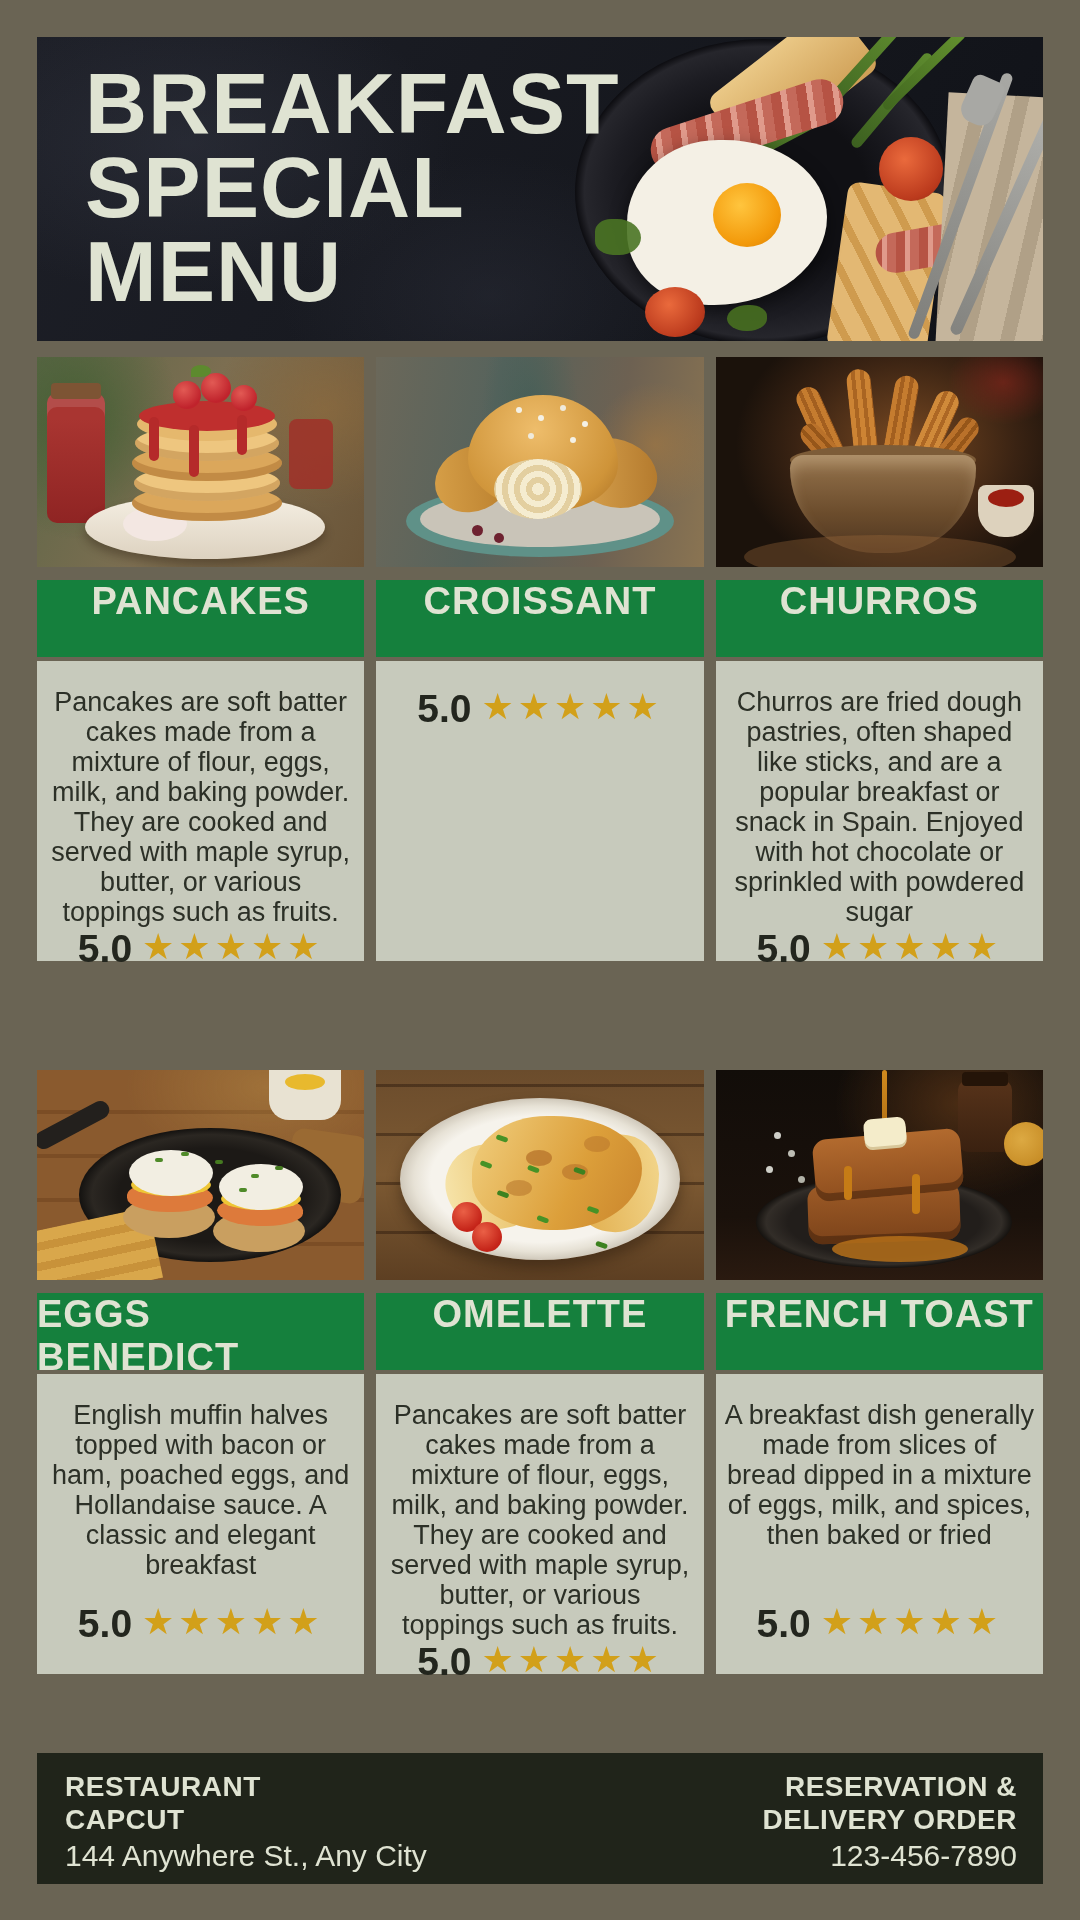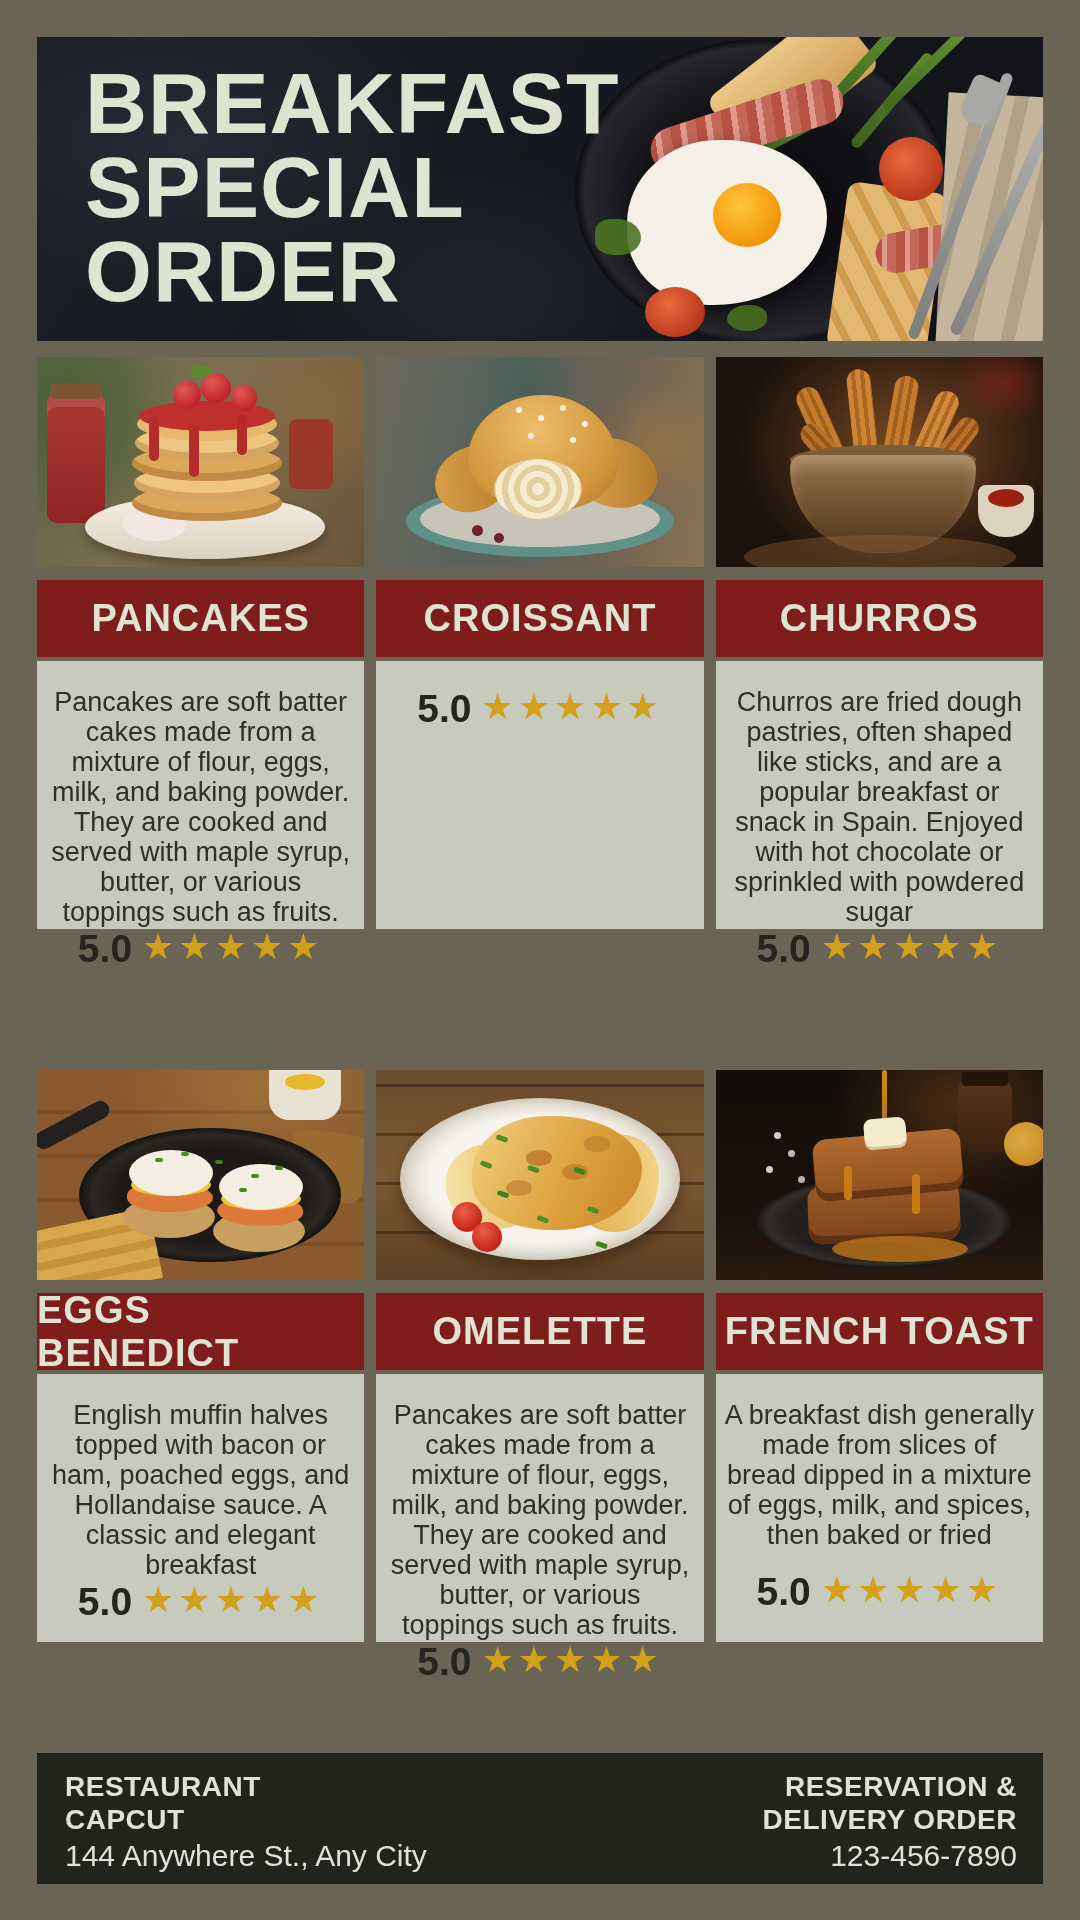--- a/index.html
+++ b/index.html
@@ -15,24 +15,24 @@
       linear-gradient(120deg,#1d1f27,#14161c 70%,#101218);}
   .header-title{position:absolute;left:48px;top:24px;margin:0;z-index:9;
     font-size:86px;line-height:84px;font-weight:bold;letter-spacing:1px;color:#dfe3d2;}
   .header-title span{display:block;}
 
   
   .row{position:absolute;left:37px;width:1006px;display:flex;gap:12px;}
   .row1{top:357px;} .row2{top:1070px;}
   .menu-item{width:328px;display:flex;flex-direction:column;}
   .ph{height:210px;position:relative;overflow:hidden;}
-  .titlebar{margin-top:13px;height:77px;background:#7f1d1d;
-            display:flex;align-items:center;justify-content:center;}
+  .titlebar{margin-top:13px;height:77px;background:#15803d;
+            display:flex;align-items:flex-start;justify-content:center;}
   .titlebar span{color:#dfe3d2;font-size:38px;font-weight:bold;letter-spacing:1px;}
-  .card{margin-top:4px;height:268px;background:#c7cabc;box-sizing:border-box;
+  .card{margin-top:4px;height:300px;background:#c7cabc;box-sizing:border-box;
         display:flex;flex-direction:column;justify-content:space-between;
         padding:26px 9px 28px;}
   .desc{margin:0;color:#2c3027;font-size:27px;line-height:30px;text-align:center;}
   .rating{display:flex;align-items:center;justify-content:center;gap:10px;}
   .score{font-weight:bold;font-size:39px;color:#23261e;}
   .stars{color:#d2a01a;font-size:36px;letter-spacing:4px;line-height:1;padding-bottom:4px;}
 
   
   .footer{position:absolute;left:37px;top:1753px;width:1006px;height:131px;background:#20241a;
           box-sizing:border-box;display:flex;justify-content:space-between;align-items:center;
@@ -64,21 +64,21 @@
       <div class="s" style="left:558px;top:182px;width:46px;height:36px;background:#4a7423;border-radius:40% 60% 55% 45%;opacity:.9;"></div>
       <div class="s" style="left:690px;top:268px;width:40px;height:26px;background:#476f20;border-radius:55% 45% 50% 50%;opacity:.9;"></div>
       <div class="s" style="left:905px;top:58px;width:110px;height:250px;transform:rotate(3deg);background:repeating-linear-gradient(100deg,#c5b59c 0 26px,#b0a087 26px 40px);"></div>
       <div class="s" style="left:918px;top:28px;width:11px;height:282px;border-radius:6px;transform:rotate(20deg);background:linear-gradient(#a8a8a4,#7e7e7a);"></div>
       <div class="s" style="left:962px;top:58px;width:12px;height:250px;border-radius:6px;transform:rotate(24deg);background:linear-gradient(#b2b2ae,#83837f);"></div>
       <div class="s" style="left:928px;top:40px;width:34px;height:48px;border-radius:8px 8px 14px 14px;transform:rotate(24deg);background:#a8a8a4;"></div>
     </div>
     <h1 class="header-title">
       <span>BREAKFAST</span>
       <span>SPECIAL</span>
-      <span>ORDER</span>
+      <span>MENU</span>
     </h1>
   </header>
 
   <section class="row row1">
 
     <article class="menu-item">
       <div class="ph" style="background:radial-gradient(140px 160px at 12% 30%, rgba(63,94,48,.85), transparent 75%),radial-gradient(160px 140px at 88% 25%, rgba(150,110,60,.55), transparent 70%),linear-gradient(115deg,#5d6647 0%,#7c6e51 45%,#6b5538 100%);">
         <div class="s" style="left:10px;top:36px;width:58px;height:130px;border-radius:10px;background:linear-gradient(#a93531 20%,#8f2423);box-shadow:inset 0 14px 0 rgba(255,255,255,.12);"></div>
         <div class="s" style="left:14px;top:26px;width:50px;height:16px;border-radius:4px;background:#7d5434;"></div>
         <div class="s" style="left:252px;top:62px;width:44px;height:70px;border-radius:8px;background:#a03028;opacity:.85;"></div>

